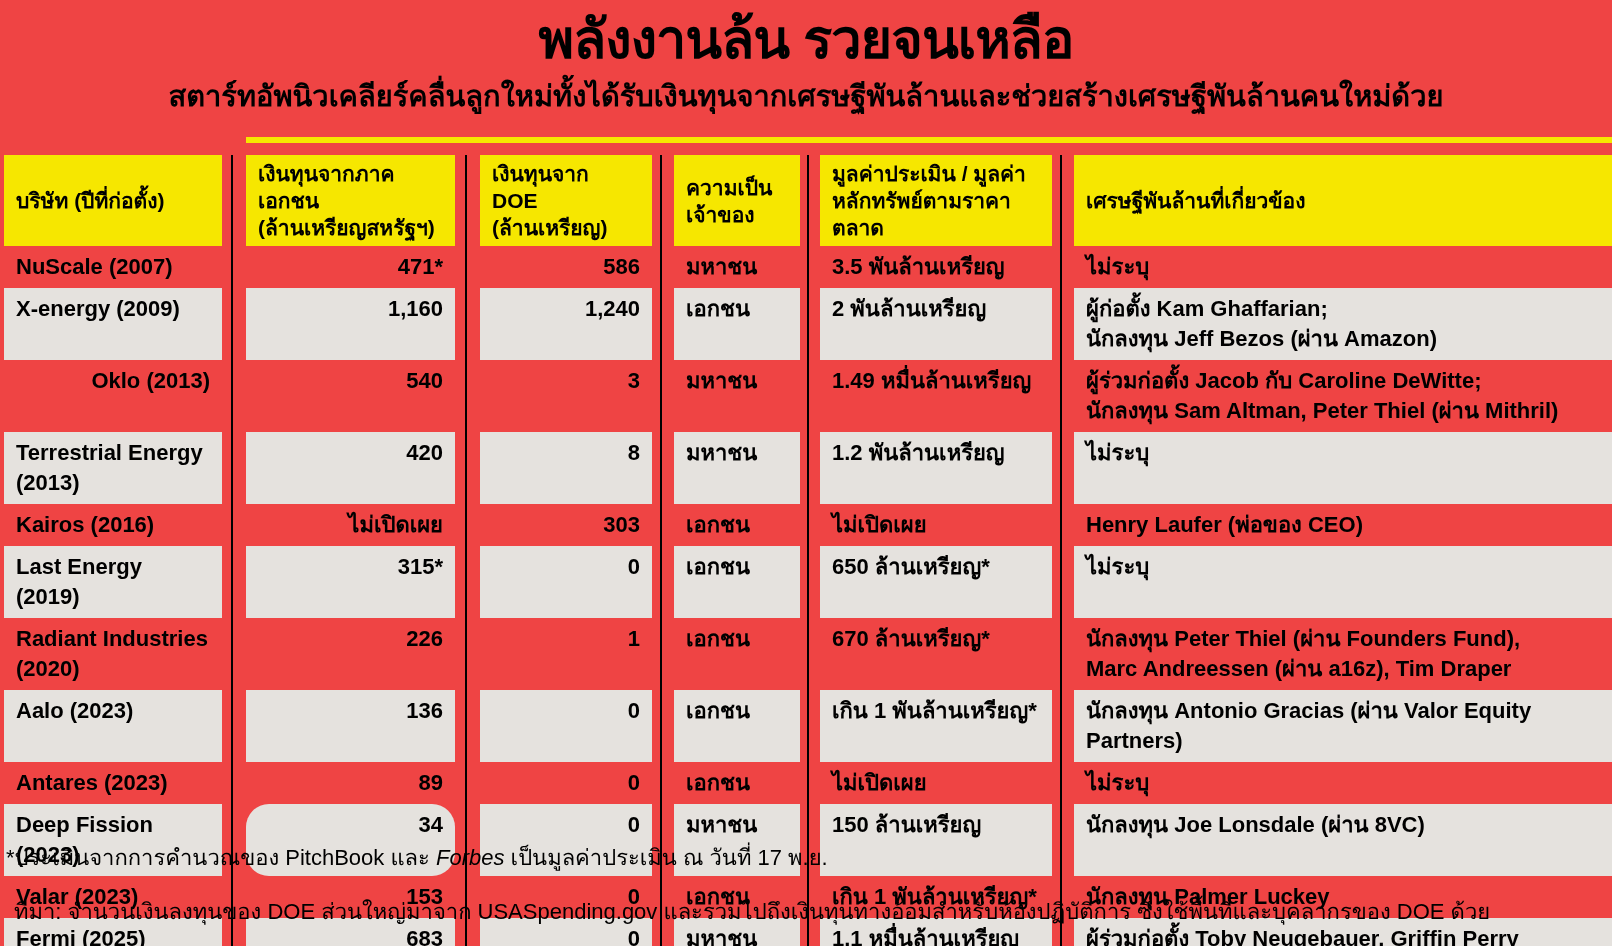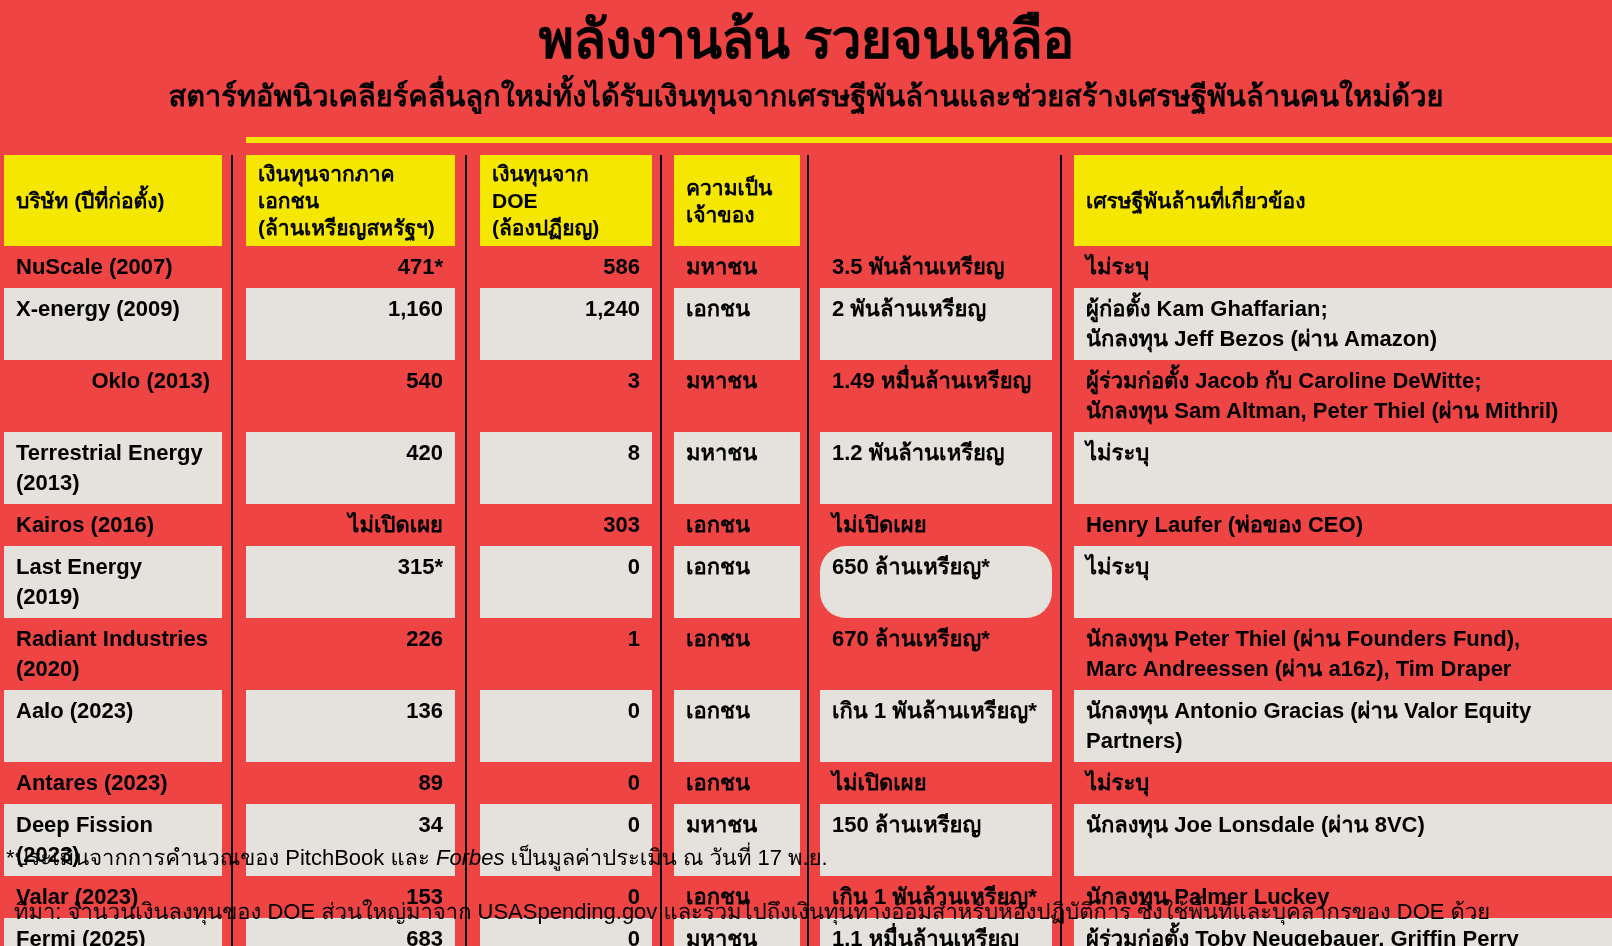--- a/index.html
+++ b/index.html
@@ -112,23 +112,25 @@
   <h1 class="title">พลังงานล้น รวยจนเหลือ</h1>
   <div class="subtitle">สตาร์ทอัพนิวเคลียร์คลื่นลูกใหม่ทั้งได้รับเงินทุนจากเศรษฐีพันล้านและช่วยสร้างเศรษฐีพันล้านคนใหม่ด้วย</div>
 
   <div class="table">
     <div class="top-rule"></div>
     <div class="grid" id="grid">
       <div class="hcell c2">เงินทุนจากภาคเอกชน
 (ล้านเหรียญสหรัฐฯ)</div>
       <div class="hcell c1">บริษัท (ปีที่ก่อตั้ง)</div>
       <div class="hcell c3">เงินทุนจาก DOE
-(ล้องปฏียญ)</div>
+(ล้านเหรียญ)</div>
       <div class="hcell c4">ความเป็น
 เจ้าของ</div>
+      <div class="hcell c5">มูลค่าประเมิน / มูลค่า
+หลักทรัพย์ตามราคาตลาด</div>
       <div class="hcell c6">เศรษฐีพันล้านที่เกี่ยวข้อง</div>
       <div class="divider d1"></div>
       <div class="divider d2"></div>
       <div class="divider d3"></div>
       <div class="divider d4"></div>
       <div class="divider d5"></div>
     <div class="cell c1" style="grid-row: 2;">NuScale (2007)</div>
         <div class="cell c2 num" style="grid-row: 2;">471*</div>
         <div class="cell c3 num" style="grid-row: 2;">586</div>
         <div class="cell c4" style="grid-row: 2;">มหาชน</div>
@@ -157,21 +159,21 @@
         <div class="cell c1" style="grid-row: 6;">Kairos (2016)</div>
         <div class="cell c2 num" style="grid-row: 6;">ไม่เปิดเผย</div>
         <div class="cell c3 num" style="grid-row: 6;">303</div>
         <div class="cell c4" style="grid-row: 6;">เอกชน</div>
         <div class="cell c5" style="grid-row: 6;">ไม่เปิดเผย</div>
         <div class="cell c6" style="grid-row: 6;">Henry Laufer (พ่อของ CEO)</div>
         <div class="cell c1 stripe" style="grid-row: 7;">Last Energy (2019)</div>
         <div class="cell c2 stripe num" style="grid-row: 7;">315*</div>
         <div class="cell c3 stripe num" style="grid-row: 7;">0</div>
         <div class="cell c4 stripe" style="grid-row: 7;">เอกชน</div>
-        <div class="cell c5 stripe" style="grid-row: 7; border-radius: 26px;">650 ล้านเหรียญ*</div>
+        <div class="cell c5 stripe" style="grid-row: 7;">650 ล้านเหรียญ*</div>
         <div class="cell c6 stripe" style="grid-row: 7;">ไม่ระบุ</div>
         <div class="cell c1" style="grid-row: 8;">Radiant Industries (2020)</div>
         <div class="cell c2 num" style="grid-row: 8;">226</div>
         <div class="cell c3 num" style="grid-row: 8;">1</div>
         <div class="cell c4" style="grid-row: 8;">เอกชน</div>
         <div class="cell c5" style="grid-row: 8;">670 ล้านเหรียญ*</div>
         <div class="cell c6" style="grid-row: 8;">นักลงทุน Peter Thiel (ผ่าน Founders Fund),
 Marc Andreessen (ผ่าน a16z), Tim Draper</div>
         <div class="cell c1 stripe" style="grid-row: 9;">Aalo (2023)</div>
         <div class="cell c2 stripe num" style="grid-row: 9; padding-left: 20px;">136</div>
@@ -179,21 +181,21 @@
         <div class="cell c4 stripe" style="grid-row: 9;">เอกชน</div>
         <div class="cell c5 stripe" style="grid-row: 9;">เกิน 1 พันล้านเหรียญ*</div>
         <div class="cell c6 stripe" style="grid-row: 9;">นักลงทุน Antonio Gracias (ผ่าน Valor Equity Partners)</div>
         <div class="cell c1" style="grid-row: 10;">Antares (2023)</div>
         <div class="cell c2 num" style="grid-row: 10;">89</div>
         <div class="cell c3 num" style="grid-row: 10;">0</div>
         <div class="cell c4" style="grid-row: 10;">เอกชน</div>
         <div class="cell c5" style="grid-row: 10;">ไม่เปิดเผย</div>
         <div class="cell c6" style="grid-row: 10;">ไม่ระบุ</div>
         <div class="cell c1 stripe" style="grid-row: 11;">Deep Fission (2023)</div>
-        <div class="cell c2 stripe num" style="grid-row: 11;">34</div>
+        <div class="cell c2 stripe num" style="grid-row: 11; border-radius: 23px;">34</div>
         <div class="cell c3 stripe num" style="grid-row: 11;">0</div>
         <div class="cell c4 stripe" style="grid-row: 11;">มหาชน</div>
         <div class="cell c5 stripe" style="grid-row: 11;">150 ล้านเหรียญ</div>
         <div class="cell c6 stripe" style="grid-row: 11;">นักลงทุน Joe Lonsdale (ผ่าน 8VC)</div>
         <div class="cell c1" style="grid-row: 12;">Valar (2023)</div>
         <div class="cell c2 num" style="grid-row: 12;">153</div>
         <div class="cell c3 num" style="grid-row: 12;">0</div>
         <div class="cell c4" style="grid-row: 12;">เอกชน</div>
         <div class="cell c5" style="grid-row: 12;">เกิน 1 พันล้านเหรียญ*</div>
         <div class="cell c6" style="grid-row: 12;">นักลงทุน Palmer Luckey</div>

